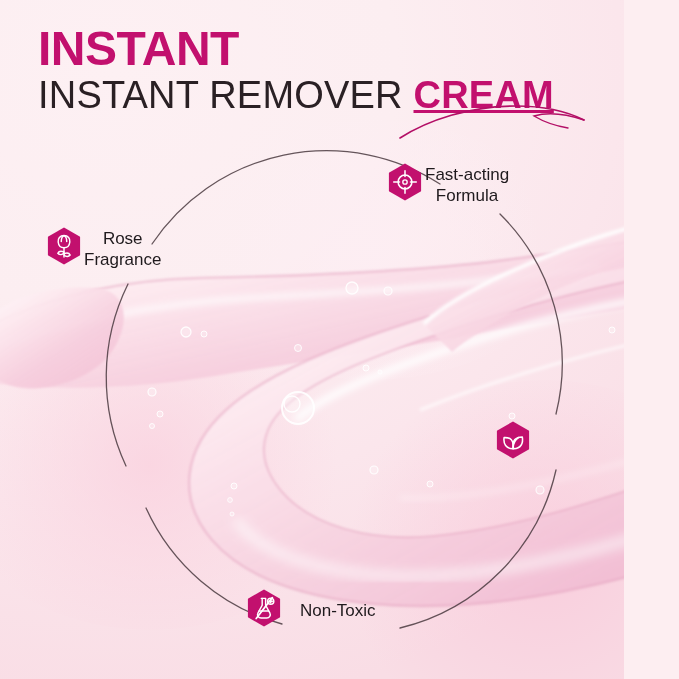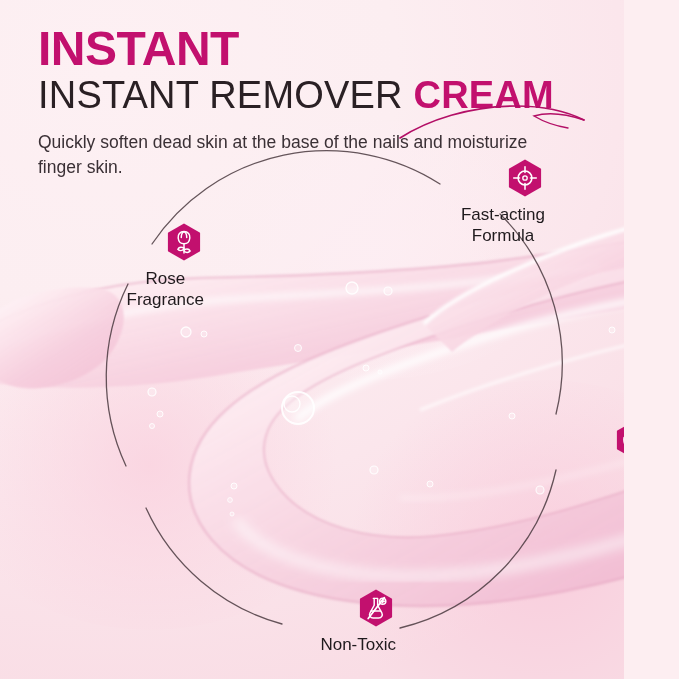--- a/index.html
+++ b/index.html
@@ -63,20 +63,21 @@
     font-size: 38px;
     line-height: 1.15;
     letter-spacing: 0.2px;
     white-space: nowrap;
     color: #2a2024;
     font-weight: 300;
   }
   .title-line2 .accent {
     color: #c2106e;
     font-weight: 700;
+    text-decoration: underline;
   }
 
   .subtitle {
     margin-top: 12px;
     font-size: 17.5px;
     line-height: 1.45;
     font-weight: 300;
     color: #3a3035;
     max-width: 490px;
   }
@@ -106,22 +107,22 @@
     position: absolute;
     left: 0; top: 0;
     width: 679px; height: 679px;
     pointer-events: none;
   }
 
   
   .feature {
     position: absolute;
     display: flex;
-    flex-direction: column;
-    align-items: flex-end;
+    flex-direction: row;
+    align-items: center;
     width: 160px;
   }
 
   .hexicon {
     width: 40px;
     height: 40px;
     display: block;
   }
 
   .feature-label {
@@ -131,21 +132,21 @@
     font-weight: 400;
     color: #1f1a1d;
     text-align: center;
     white-space: pre-line;
   }
 
   .f-fast     { left: 385px; top: 158px; }
   .f-rose     { left: 44px;  top: 222px; }
   .f-natural  { left: 493px; top: 420px; }
   .f-creamy   { left: 45px;  top: 468px; }
-  .f-nontoxic { left: 236px; top: 588px; }
+  .f-nontoxic { left: 244px; top: 588px; gap: 16px; }
 </style>
 </head>
 <body>
 
 <div id="poster">
 
   <div class="bg-blob b1"></div>
   <div class="bg-blob b2"></div>
   <div class="bg-blob b3"></div>
 
@@ -270,21 +271,20 @@
 
       <path d="M 282 624 A 210 210 0 0 1 146 508"></path>
 
       <path d="M 126 466 A 210 210 0 0 1 128 284"></path>
     </g>
   </svg>
 
   <div class="header">
     <div class="title-line1">INSTANT</div>
     <div class="title-line2"><span>INSTANT REMOVER </span><span class="accent">CREAM</span></div>
-    <div class="subtitle">Quickly soften dead skin at the base of the nails and moisturize finger skin.</div>
   </div>
 
   <svg class="swoosh" viewBox="0 0 190 46">
     <path d="M 2 42 C 30 24, 72 10, 118 10 C 146 10, 166 14, 186 24" fill="none" stroke="#b30f66" stroke-width="1.6" stroke-linecap="round"></path>
     <path d="M 186 24 C 168 18, 150 16, 136 20 C 146 26, 158 30, 170 32" fill="none" stroke="#b30f66" stroke-width="1.4" stroke-linecap="round"></path>
   </svg>
 
   <div class="feature f-fast">
     <svg class="hexicon" viewBox="0 0 44 44">
       <path d="M22 1.6 L39.7 11.8 L39.7 32.2 L22 42.4 L4.3 32.2 L4.3 11.8 Z" fill="#c2106e" rx="3"></path>

